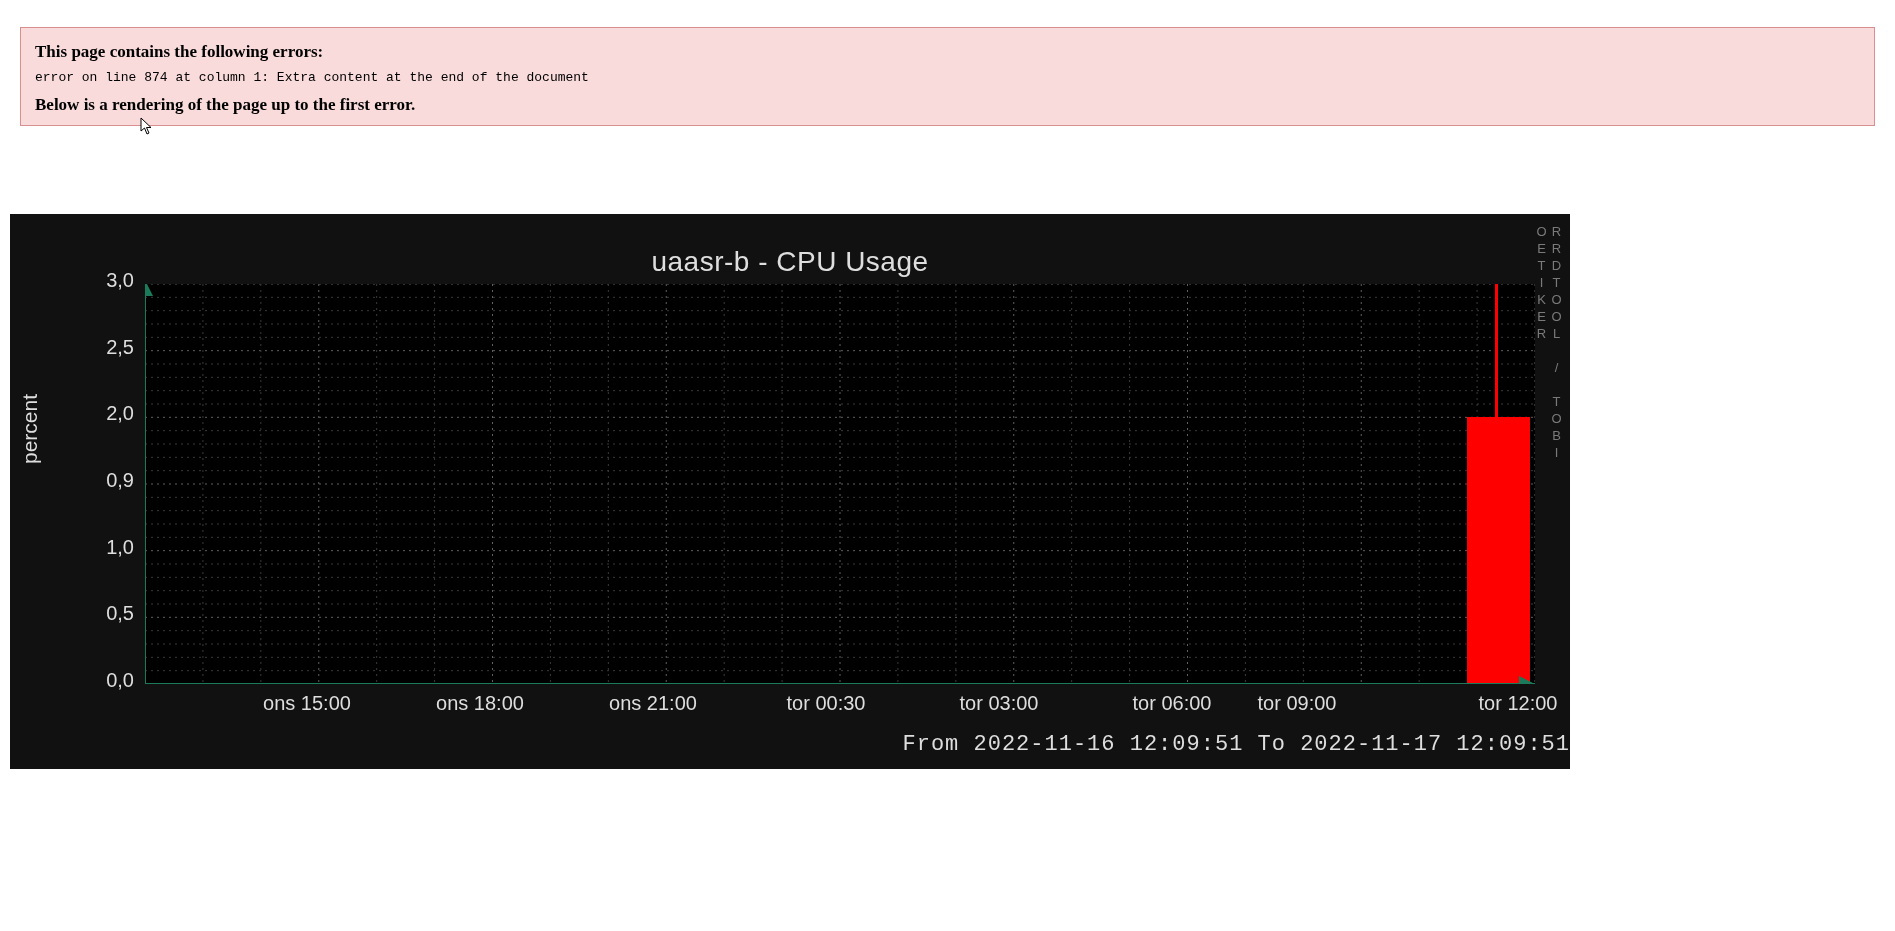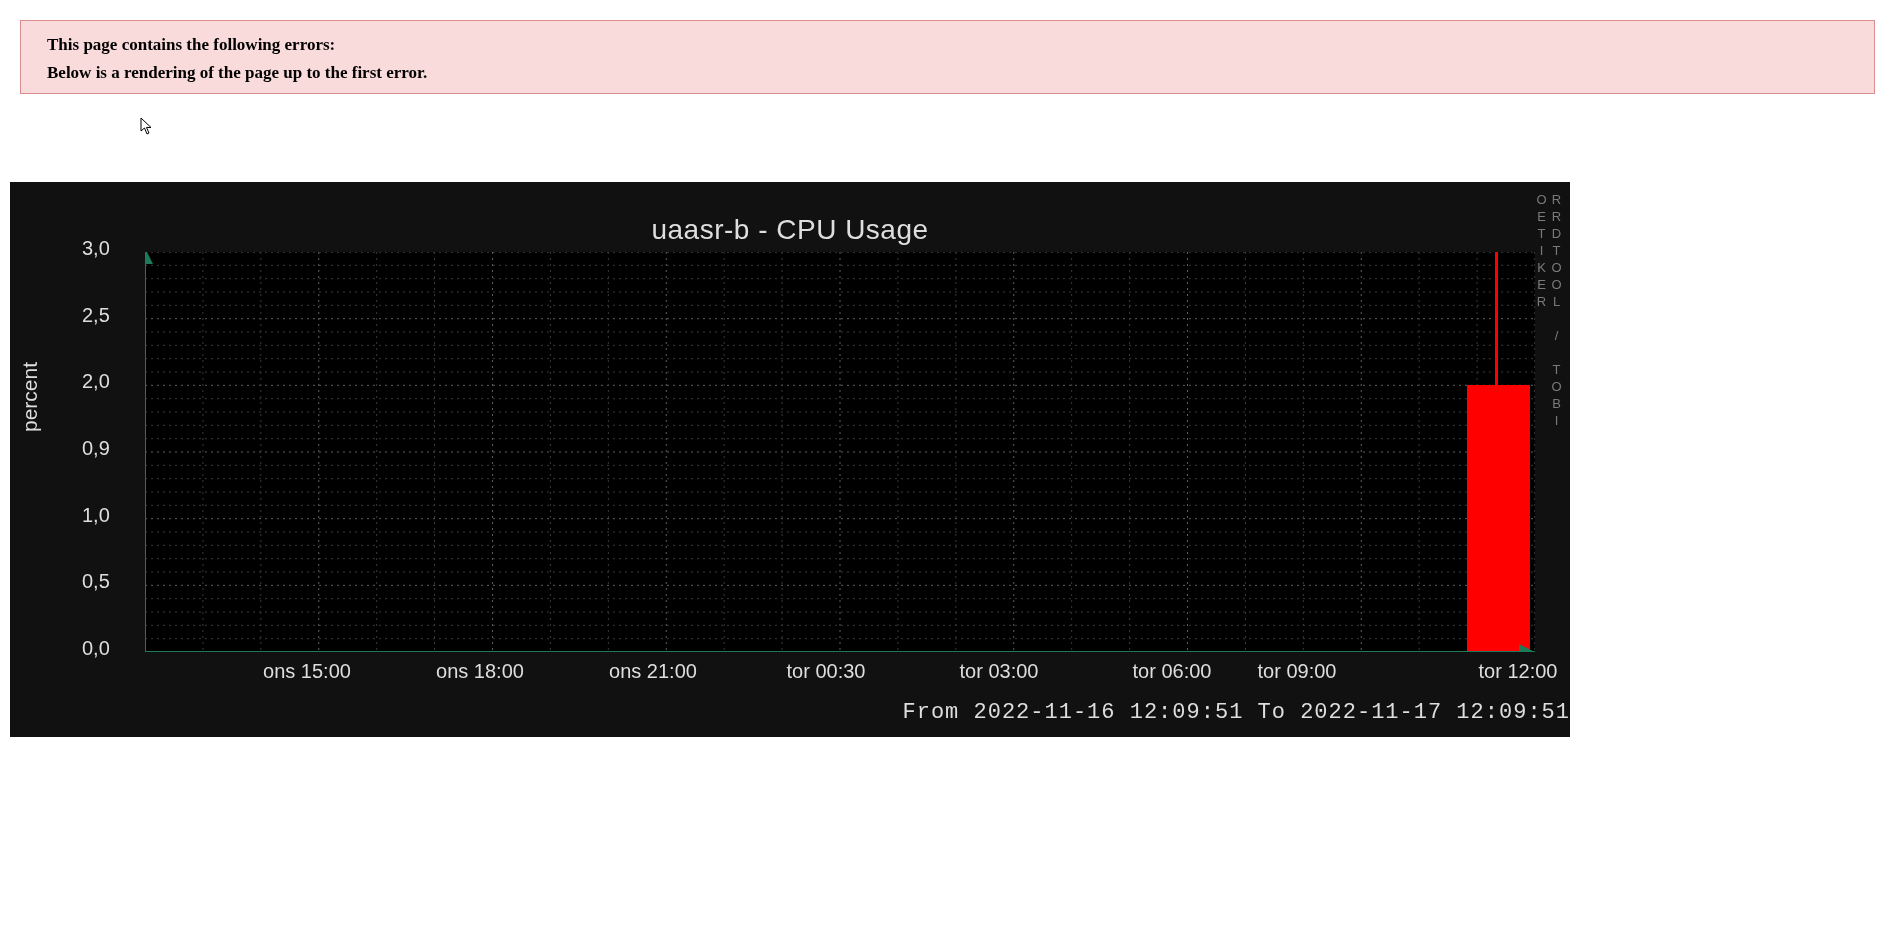--- a/index.html
+++ b/index.html
@@ -5,24 +5,24 @@
   html, body {
     margin: 0;
     padding: 0;
     background: #ffffff;
     font-family: "Times New Roman", Times, serif;
     width: 1895px;
   }
 
   
   .error-box {
-    margin: 20px 20px 0 20px;
+    margin: 27px 20px 0 20px;
     border: 1px solid #d98f8f;
     background: #fadbdb;
-    padding: 14px 14px 10px 26px;
+    padding: 14px 14px 10px 14px;
     box-sizing: border-box;
   }
   .error-box h3 {
     margin: 0 0 8px 0;
     font-size: 17px;
     font-weight: bold;
     font-family: "Times New Roman", Times, serif;
     color: #000;
   }
   .error-box pre {
@@ -121,21 +121,22 @@
     left: 90px;
     top: 66px;
     width: 40px;
     height: 410px;
     color: #dedede;
     font-family: Verdana, Arial, sans-serif;
     font-size: 20px;
   }
   .y-ticks div {
     position: absolute;
-    right: 18px;
+    right: 6px;
+    text-align: right;
     width: 40px;
     line-height: 1;
     transform: translateY(-50%);
   }
 
   .x-ticks {
     position: absolute;
     left: 135px;
     top: 478px;
     width: 1390px;
@@ -149,20 +150,21 @@
     position: absolute;
     transform: translateX(-50%);
     white-space: nowrap;
   }
 </style>
 </head>
 <body>
 
 <div class="error-box">
   <h3>This page contains the following errors:</h3>
+  <pre>error on line 874 at column 1: Extra content at the end of the document</pre>
   <p class="second-line">Below is a rendering of the page up to the first error.</p>
 </div>
 
 <svg class="cursor-glyph" viewBox="0 0 14 18">
   <path d="M1 1 L1 14 L4.5 11 L7 17 L9 16 L6.5 10.5 L11 10.5 Z" fill="#ffffff" stroke="#000000" stroke-width="1"></path>
 </svg>
 
 <div class="chart-wrap">
 
   <div class="chart-title">uaasr-b - CPU Usage</div>

